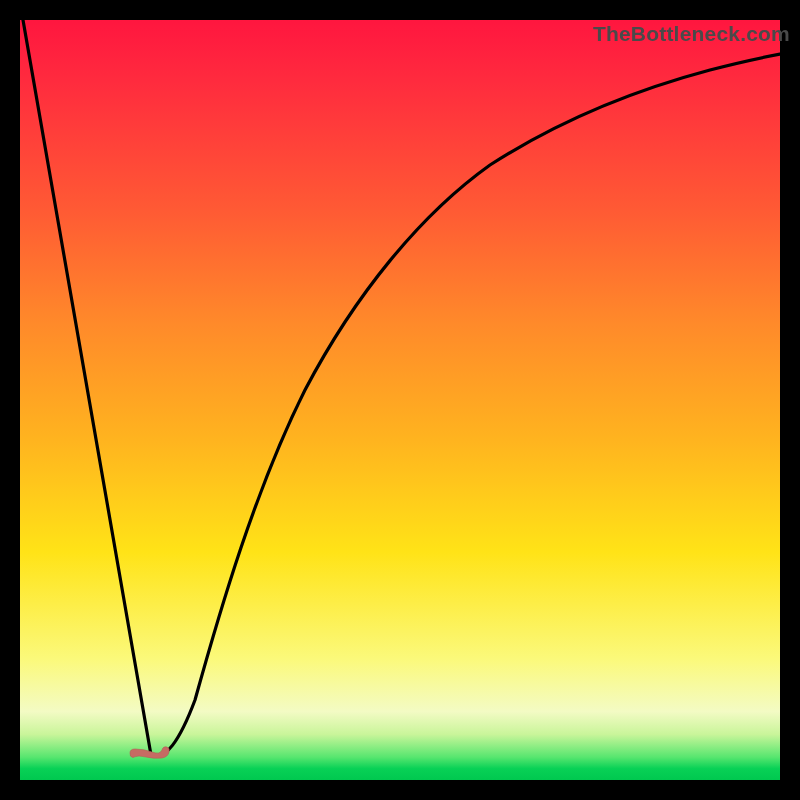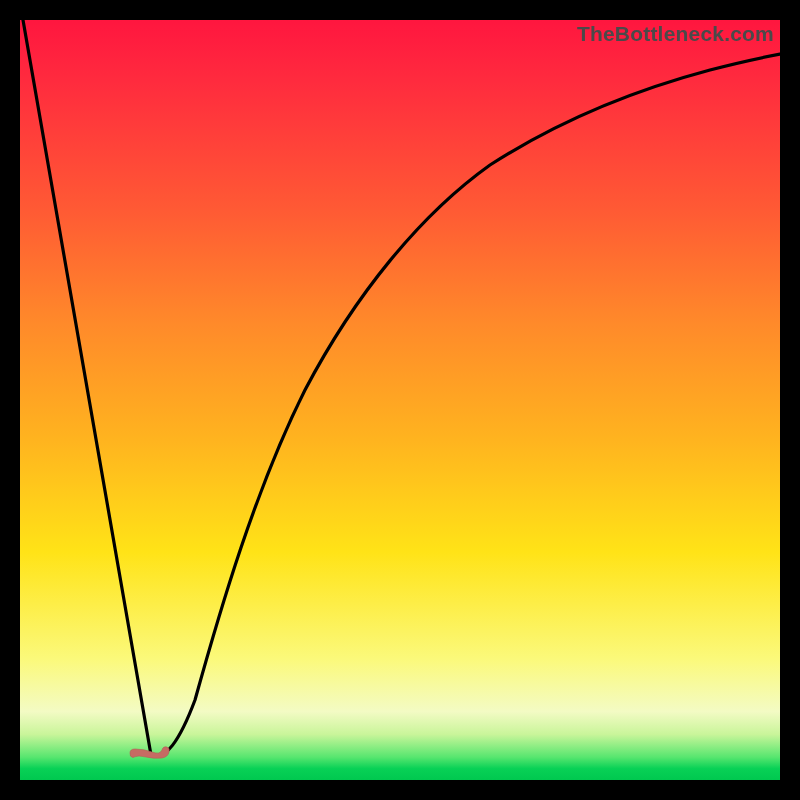--- a/index.html
+++ b/index.html
@@ -11,20 +11,21 @@
     overflow: hidden;
     font-family: Arial, Helvetica, sans-serif;
   }
   .frame {
     position: absolute;
     left: 20px;
     top: 20px;
     width: 760px;
     height: 760px;
     background: #000;
+    padding-left: 16px;
   }
   .plot-area {
     position: absolute;
     left: 0;
     top: 0;
     width: 760px;
     height: 760px;
     
     background: linear-gradient(
       to bottom,

